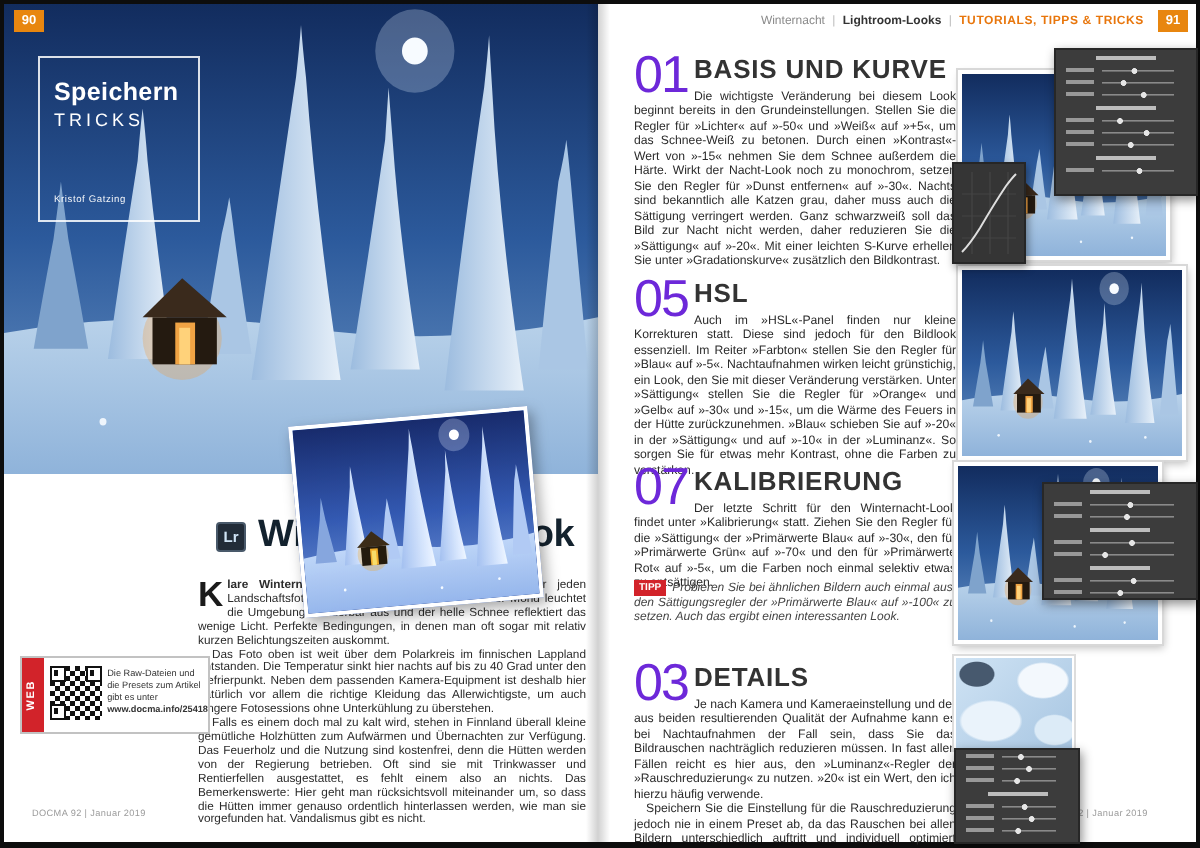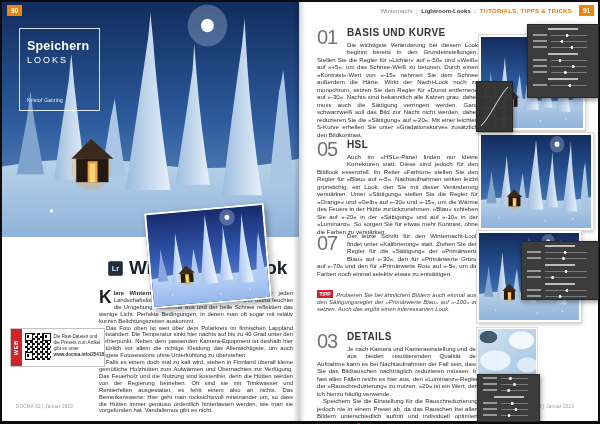--- a/index.html
+++ b/index.html
@@ -58,23 +58,23 @@
   
   #rp-header{position:absolute;top:6px;right:26px;font-size:6px;white-space:nowrap;z-index:30;}
   #rp-header .h1{color:#8a8a8a;}
   #rp-header .sep{color:#bbb;margin:0 2px;}
   #rp-header .h2{color:#333;font-weight:bold;}
   #rp-header .h3{color:#e8760c;font-weight:bold;letter-spacing:.3px;}
   #badge-91{right:4px;top:3px;left:auto;}
 
   .step{position:absolute;left:18px;width:161px;color:#2b2b2b;}
   #step-1{top:24px;} #step-2{top:136px;} #step-3{top:230px;} #step-4{top:328px;}
-  .step-num{float:left;width:30px;font-size:20px;line-height:23px;color:#737373;
+  .step-num{float:left;width:30px;font-size:26px;line-height:23px;color:#6d28d9;
             font-weight:400;letter-spacing:-1px;}
-  .step-title{font-size:10px;font-weight:bold;color:#333;letter-spacing:.4px;margin:1px 0 2.5px 0;}
+  .step-title{font-size:13px;font-weight:bold;color:#333;letter-spacing:.4px;margin:1px 0 2.5px 0;}
   .step-text{margin:0;font-size:6.1px;line-height:7.5px;text-align:justify;}
   .step-text.ind{text-indent:6px;}
   .arrow{color:#d2232a;font-size:6px;}
   #tip-box{position:absolute;left:18px;top:288px;width:161px;font-size:6px;line-height:7.4px;
            font-style:italic;color:#444;text-align:justify;}
   #tip-label{display:inline-block;background:#d2232a;color:#fff;font-style:normal;font-weight:bold;
              font-size:5px;padding:.5px 2.5px;margin-right:3px;vertical-align:1px;}
 
   
   .shot-photo{border:2px solid #fff;box-shadow:0 0 0 1px #d8d8d8, 1px 2px 4px rgba(0,0,0,.25);}
@@ -148,21 +148,21 @@
     <circle cx="20" cy="80" r="0.7" fill="#eef5fc"></circle>
     <circle cx="70" cy="83" r="0.7" fill="#eef5fc"></circle>
     <circle cx="100" cy="81" r="0.7" fill="#eef5fc"></circle>
   </svg>
 </div>
 
   <div class="page-badge" id="badge-90">90</div>
 
   <div id="cover-box">
     <div id="cover-title">Speichern</div>
-    <div id="cover-sub">LOOKS</div>
+    <div id="cover-sub">TRICKS</div>
     <div id="cover-author">Kristof Gatzing</div>
   </div>
 
   <div class="photo" id="thumb-photo">
   <svg viewBox="0 0 120 90" preserveAspectRatio="none">
     <defs>
       <linearGradient id="pg-sky" x1="0" y1="0" x2="0" y2="1">
         <stop offset="0" stop-color="#122c5e"></stop>
         <stop offset="0.5" stop-color="#2c5a9c"></stop>
         <stop offset="1" stop-color="#6d96c6"></stop>
@@ -247,20 +247,21 @@
   </div>
 
   <div class="step" id="step-2">
     <div class="step-num">05</div>
     <div class="step-title">HSL</div>
     <p class="step-text">Auch im »HSL«-Panel finden nur kleine Korrekturen statt. Diese sind jedoch für den Bildlook essenziell. Im Reiter »Farbton« stellen Sie den Regler für »Blau« auf »-5«. Nachtaufnahmen wirken leicht grünstichig, ein Look, den Sie mit dieser Veränderung verstärken. Unter »Sättigung« stellen Sie die Regler für »Orange« und »Gelb« auf »-30« und »-15«, um die Wärme des Feuers in der Hütte zurückzunehmen. »Blau« schieben Sie auf »-20« in der »Sättigung« und auf »-10« in der »Luminanz«. So sorgen Sie für etwas mehr Kontrast, ohne die Farben zu verstärken.</p>
   </div>
 
   <div class="step" id="step-3">
     <div class="step-num">07</div>
+    <div class="step-title">KALIBRIERUNG</div>
     <p class="step-text">Der letzte Schritt für den Winternacht-Look findet unter »Kalibrierung« statt. Ziehen Sie den Regler für die »Sättigung« der »Primärwerte Blau« auf »-30«, den für »Primärwerte Grün« auf »-70« und den für »Primärwerte Rot« auf »-5«, um die Farben noch einmal selektiv etwas zu entsättigen.</p>
   </div>
   <div id="tip-box">
     <span id="tip-label">TIPP</span><span>Probieren Sie bei ähnlichen Bildern auch einmal aus, den Sättigungsregler der »Primärwerte Blau« auf »-100« zu setzen. Auch das ergibt einen interessanten Look.</span>
   </div>
 
   <div class="step" id="step-4">
     <div class="step-num">03</div>
     <div class="step-title">DETAILS</div>
     <p class="step-text">Je nach Kamera und Kameraeinstellung und der aus beiden resultierenden Qualität der Aufnahme kann es bei Nachtaufnahmen der Fall sein, dass Sie das Bildrauschen nachträglich reduzieren müssen. In fast allen Fällen reicht es hier aus, den »Luminanz«-Regler der »Rauschreduzierung« zu nutzen. »20« ist ein Wert, den ich hierzu häufig verwende.</p>

